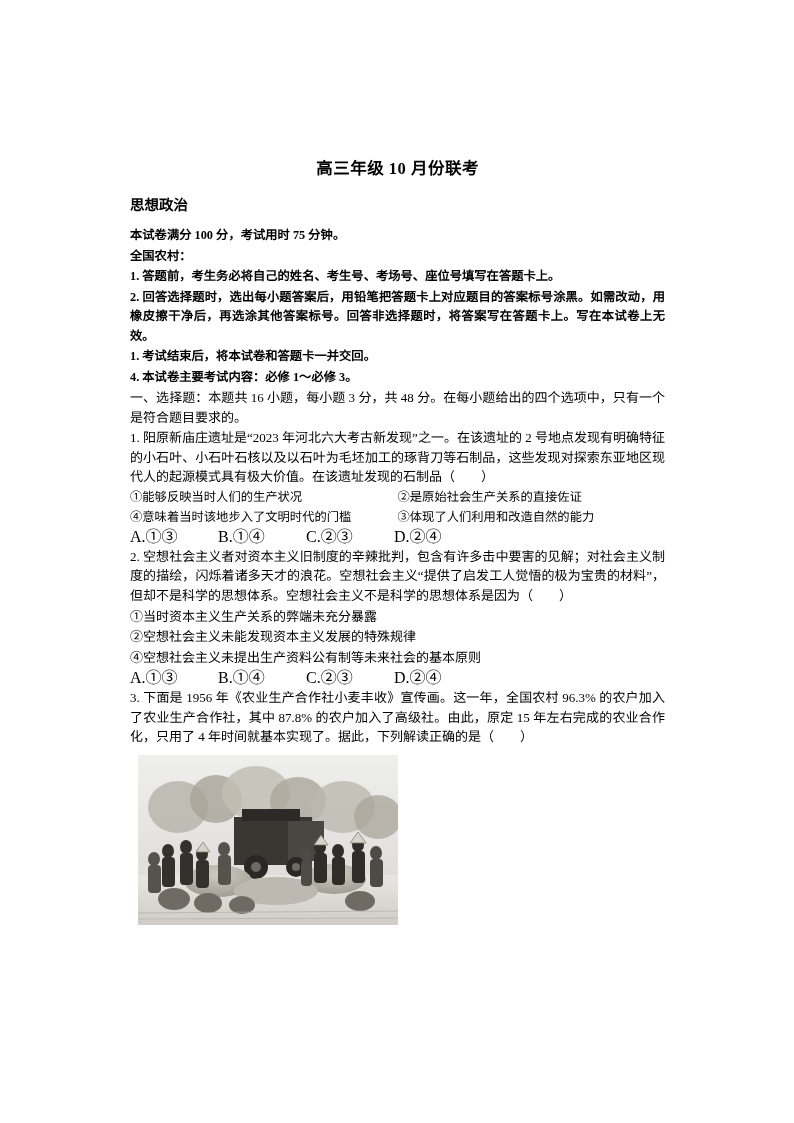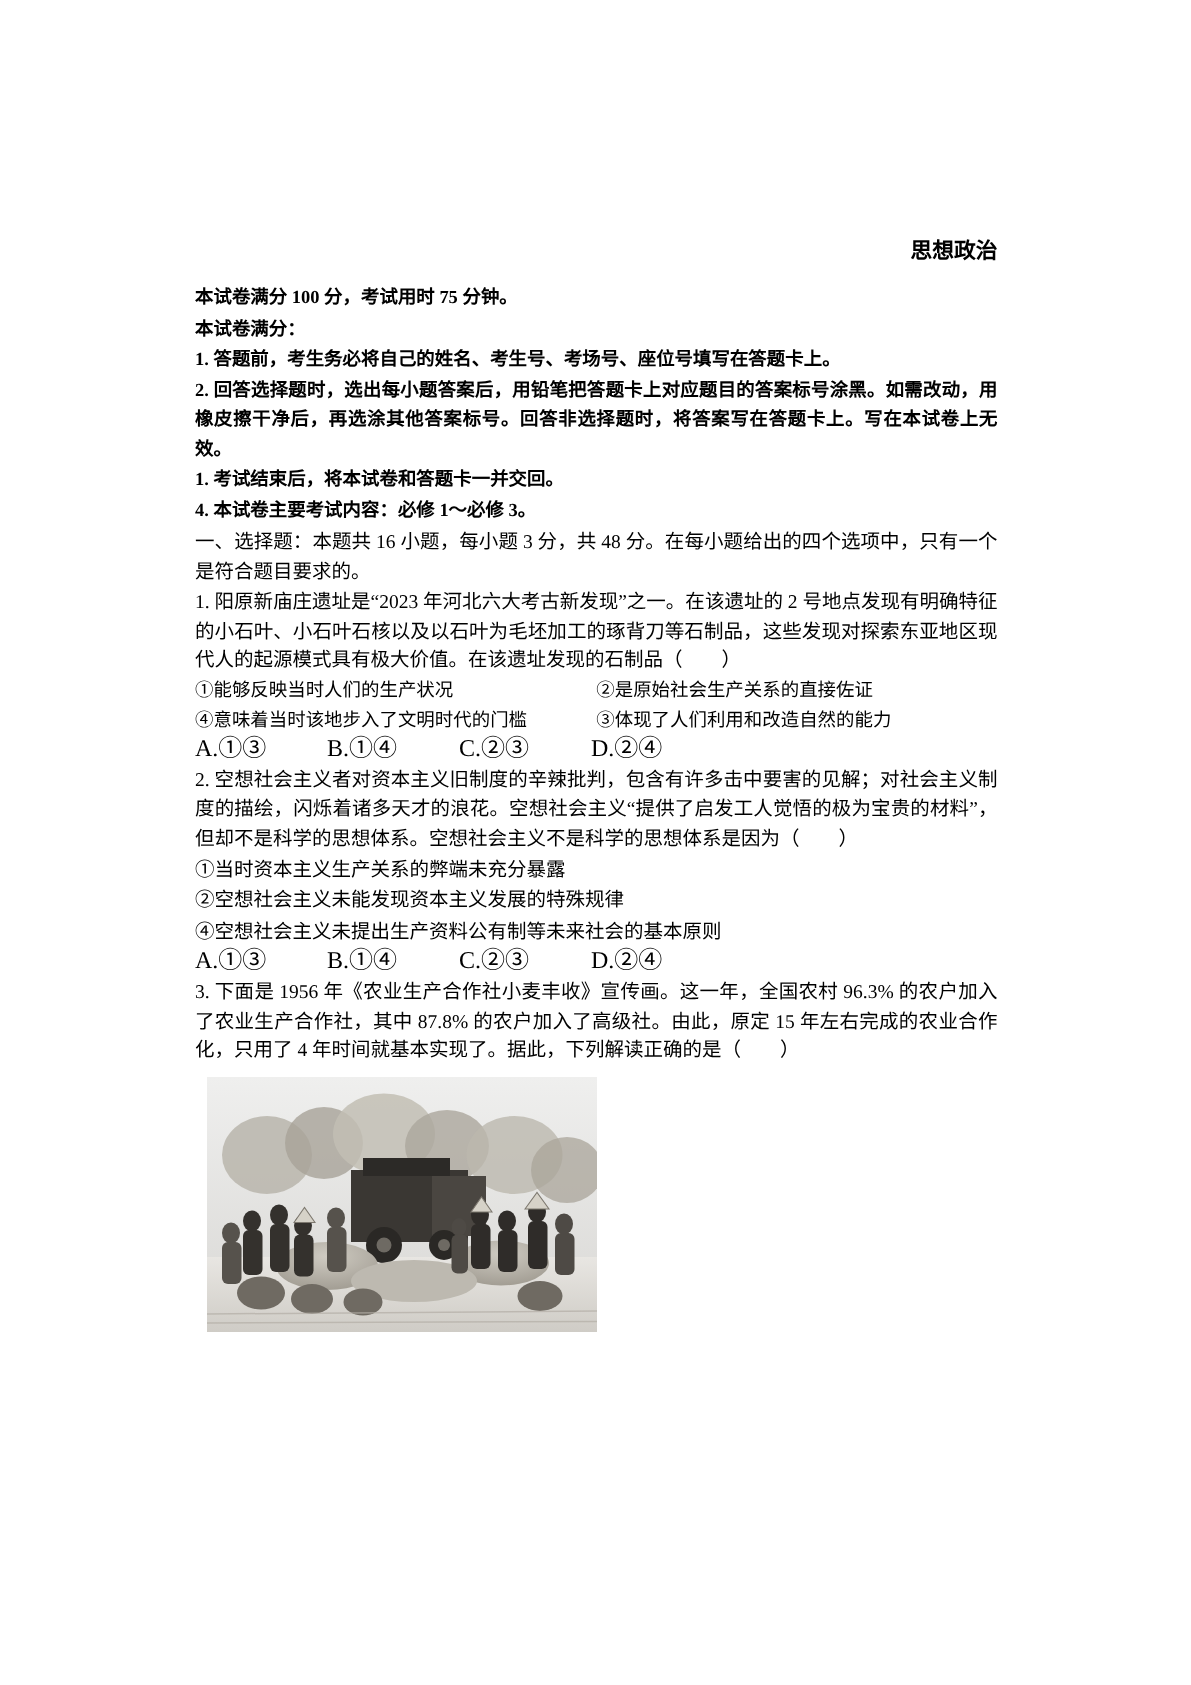--- a/index.html
+++ b/index.html
@@ -30,21 +30,21 @@
     width: 535px;
   }
   .doc-title {
     text-align: center;
     font-size: 16.5px;
     font-weight: bold;
     letter-spacing: 0.5px;
     margin: 0 0 14px 0;
   }
   .doc-subtitle {
-    text-align: right;
+    text-align: left;
     font-size: 14.5px;
     font-weight: bold;
     margin: 0 0 12px 0;
   }
   .line {
     font-size: 12.3px;
     line-height: 19.5px;
     margin: 0 0 1px 0;
     text-align: justify;
   }
@@ -86,24 +86,25 @@
     height: 170px;
     display: block;
   }
 </style>
 </head>
 <body>
 
 <div class="page">
   <div class="content">
 
+    <h1 class="doc-title">高三年级 10 月份联考</h1>
     <h2 class="doc-subtitle">思想政治</h2>
 
     <p class="line bold">本试卷满分 100 分，考试用时 75 分钟。</p>
-    <p class="line bold">本试卷满分：</p>
+    <p class="line bold">全国农村：</p>
     <p class="line bold">1. 答题前，考生务必将自己的姓名、考生号、考场号、座位号填写在答题卡上。</p>
     <p class="line bold">2. 回答选择题时，选出每小题答案后，用铅笔把答题卡上对应题目的答案标号涂黑。如需改动，用橡皮擦干净后，再选涂其他答案标号。回答非选择题时，将答案写在答题卡上。写在本试卷上无效。</p>
     <p class="line bold">1. 考试结束后，将本试卷和答题卡一并交回。</p>
     <p class="line bold">4. 本试卷主要考试内容：必修 1～必修 3。</p>
 
     <p class="para">一、选择题：本题共 16 小题，每小题 3 分，共 48 分。在每小题给出的四个选项中，只有一个是符合题目要求的。</p>
 
     <div class="q-body">
       <p class="para">1. 阳原新庙庄遗址是“2023 年河北六大考古新发现”之一。在该遗址的 2 号地点发现有明确特征的小石叶、小石叶石核以及以石叶为毛坯加工的琢背刀等石制品，这些发现对探索东亚地区现代人的起源模式具有极大价值。在该遗址发现的石制品（　　）</p>
       <div class="options-row">

